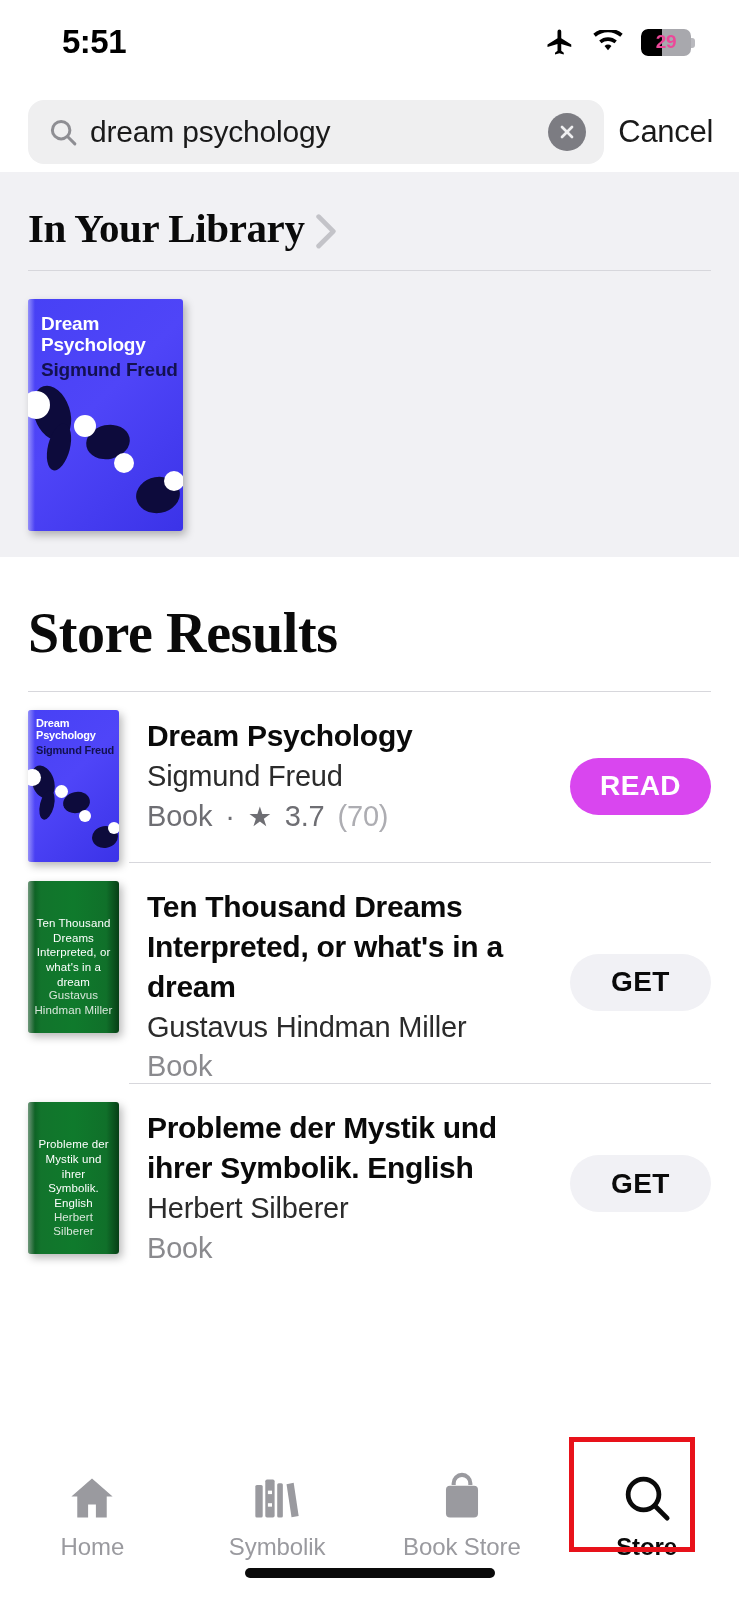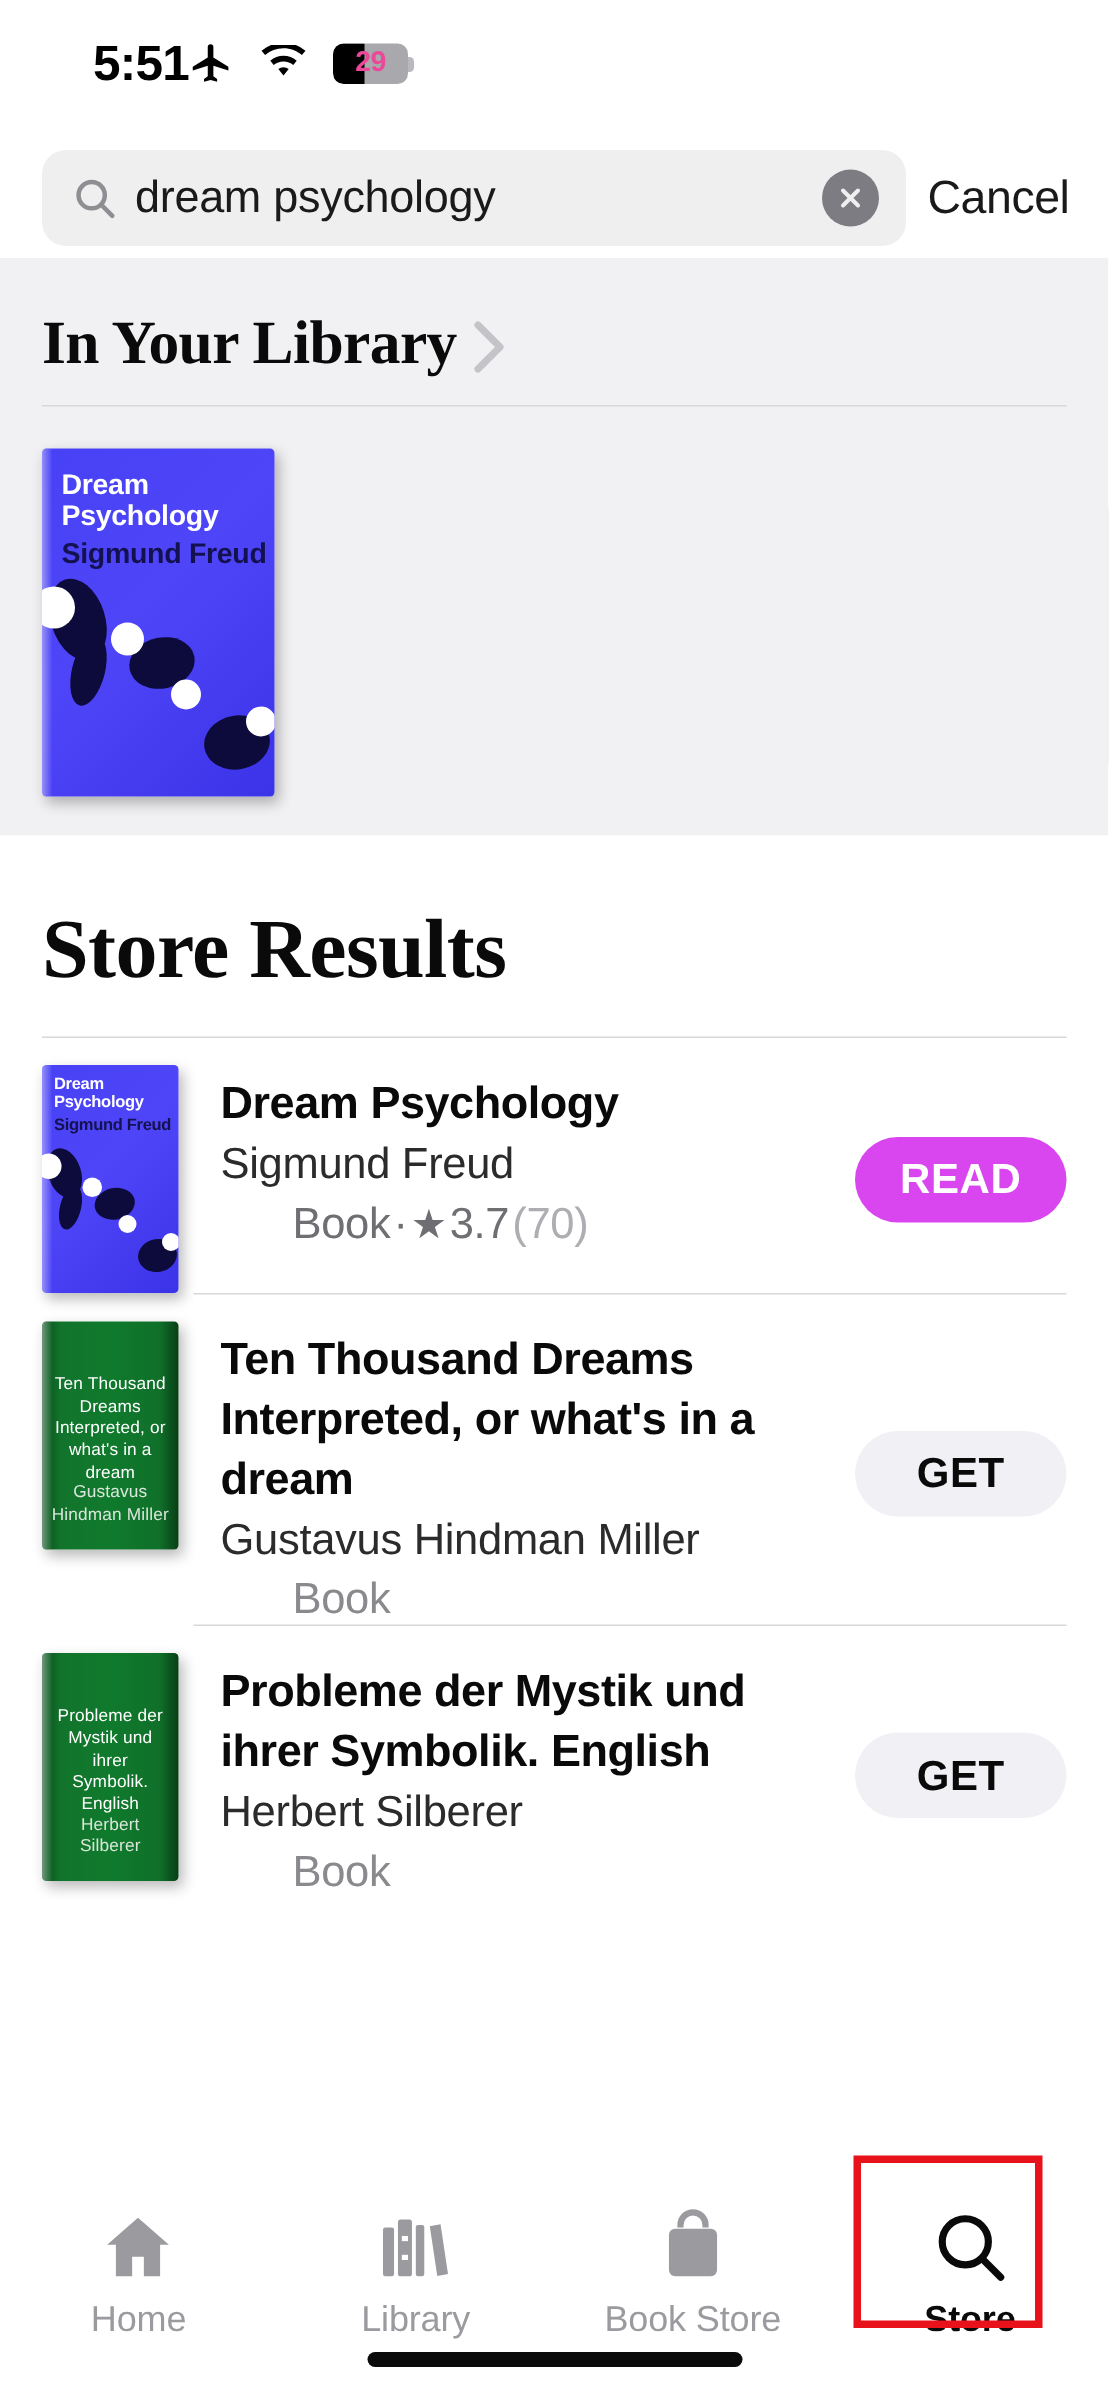--- a/index.html
+++ b/index.html
@@ -7,21 +7,21 @@
     width: 739px; height: 1600px;
     background: #ffffff;
     font-family: "Liberation Sans", sans-serif;
     overflow: hidden;
   }
   .phone { position: relative; width: 739px; height: 1600px; background:#fff; }
 
   
   .statusbar {
     position:absolute; top:0; left:0; right:0; height:84px;
-    display:flex; align-items:center; 
+    display:flex; align-items:center; justify-content:space-between;
     padding: 0 44px 0 62px;
   }
   .status-time { font-size:33px; font-weight:600; color:#000; letter-spacing:-0.5px; }
   .status-icons { display:flex; align-items:center; gap:17px; }
   .ic-airplane { width:30px; height:30px; color:#000; display:block; }
   .ic-wifi { width:32px; height:24px; color:#000; display:block; }
   .battery { position:relative; width:54px; height:27px; }
   .battery-body {
     position:absolute; left:0; top:0; width:50px; height:27px;
     background:#a8a8ad; border-radius:7px; overflow:hidden;
@@ -145,21 +145,21 @@
   .res-title {
     font-size:30px; font-weight:700; color:#0a0a0a;
     line-height:1.33; letter-spacing:-0.3px;
   }
   .res-author {
     font-size:29px; color:#2b2b2b; line-height:1.3; letter-spacing:-0.2px;
     margin-top:2px;
   }
   .res-meta {
     font-size:29px; color:#8a8a8e; letter-spacing:-0.2px;
-    margin-top:4px; display:flex; align-items:flex-start; gap:2px; white-space:nowrap;margin-left:48px;
+    margin-top:4px; display:flex; align-items:flex-end; gap:13px; white-space:nowrap;
   }
   .res-meta .m-dark { color:#6e6e73; }
   .res-meta .m-star { color:#6e6e73; font-size:27px; }
   .res-meta .m-light { color:#adadb2; }
 
   .action-btn {
     flex:0 0 auto; align-self:center; margin-left:10px;
     width:141px; height:57px; border-radius:29px;
     display:flex; align-items:center; justify-content:center;
     font-size:28px; font-weight:700; letter-spacing:0.4px;
@@ -355,21 +355,21 @@
       <span class="tab-icon">
         <svg viewBox="0 0 24 24" fill="currentColor">
           <rect x="2" y="6" width="3.4" height="15" rx="0.7"></rect>
           <rect x="6.6" y="3.5" width="4.3" height="17.5" rx="0.8"></rect>
           <rect x="7.8" y="8.6" width="1.9" height="1.6" fill="#fff"></rect>
           <rect x="7.8" y="14.4" width="1.9" height="1.6" fill="#fff"></rect>
           <rect x="12.1" y="5.2" width="2.6" height="15.8" rx="0.7"></rect>
           <path d="M16.4 5.6 19.7 5l2.3 15.3-3.3.6z"></path>
         </svg>
       </span>
-      <span class="tab-label">Library</span>
+      <span class="tab-label">Symbolik</span>
     </div>
 
     <div class="tab tab-inactive">
       <span class="tab-icon">
         <svg viewBox="0 0 24 24" fill="currentColor">
           <path d="M9.1 6V5.2a2.9 2.9 0 0 1 5.8 0V6h1.9V5.2a4.8 4.8 0 0 0-9.6 0V6h1.9z"></path>
           <rect x="4.6" y="6.4" width="14.8" height="14.6" rx="1.9"></rect>
         </svg>
       </span>
       <span class="tab-label">Book Store</span>

